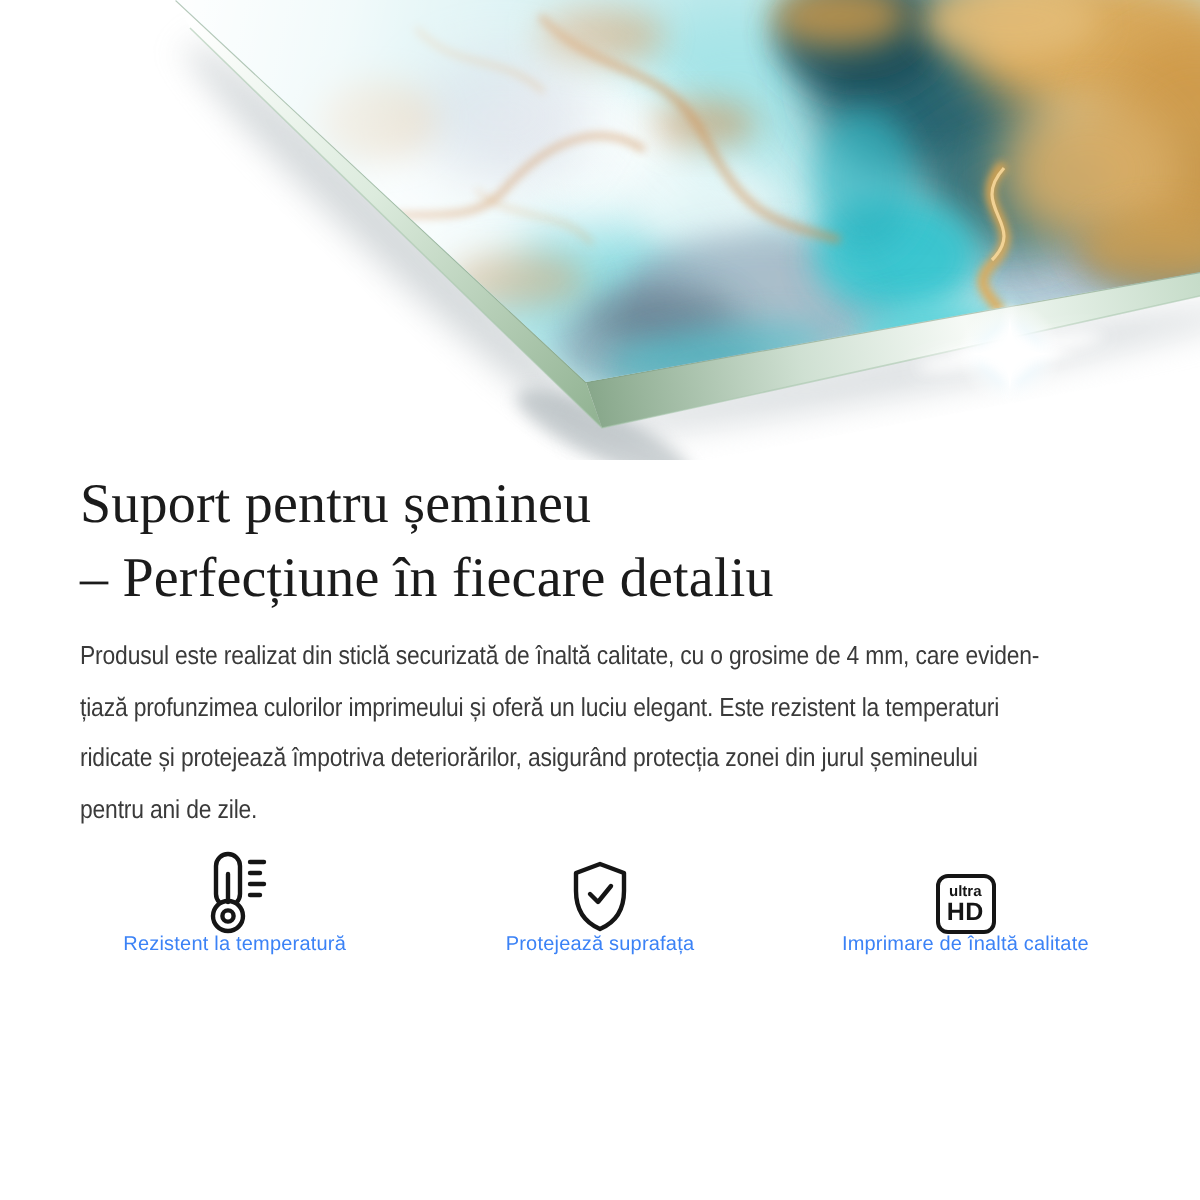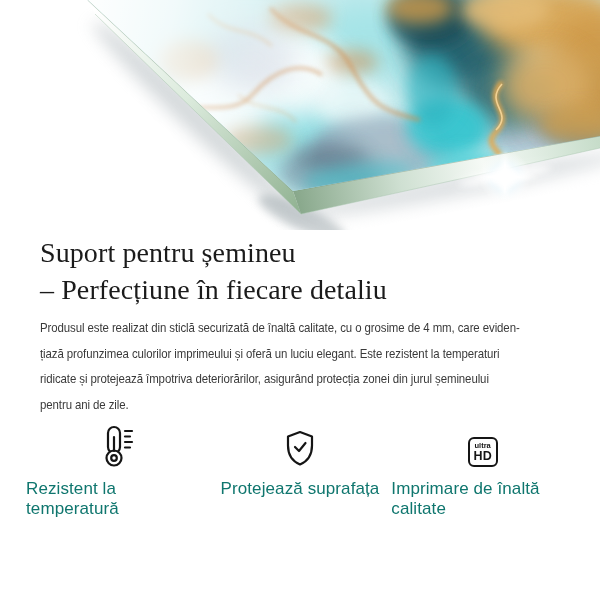--- a/index.html
+++ b/index.html
@@ -10,21 +10,21 @@
   .title{margin:4px 0 0 40px;font-family:"Liberation Serif","DejaVu Serif",serif;
          font-weight:400;font-size:28px;line-height:37px;color:#1b1b1b;letter-spacing:.1px;}
   .title .tline{display:block;}
   .desc{margin:7px 0 0 40px;width:636px;transform:scaleX(0.88);transform-origin:0 0;
         font-size:13px;line-height:25.5px;color:#3a3a3a;letter-spacing:-0.1px;
         white-space:pre-line;}
   .features{display:grid;grid-template-columns:1fr 1fr 1fr;row-gap:14px;
             padding:0 26px;margin-top:4px;}
   .feature{display:flex;flex-direction:column;align-items:center;}
   .icon-box{height:46px;display:flex;align-items:flex-end;justify-content:center;}
-  .f-label{margin-top:12px;font-size:17px;color:#0f766e;letter-spacing:.1px;}
+  .f-label{margin-top:0;font-size:10px;color:#3b82f6;letter-spacing:.1px;}
   .uhd-box{width:30px;height:30px;border:2.4px solid #151515;border-radius:6px;
            display:flex;flex-direction:column;align-items:center;justify-content:center;
            box-sizing:border-box;}
   .uhd-top{font-size:7.5px;font-weight:700;line-height:8px;color:#151515;}
   .uhd-bottom{font-size:12.5px;font-weight:700;line-height:13px;color:#151515;letter-spacing:.2px;}
   .ic{stroke:#151515;fill:none;stroke-width:2.2;stroke-linecap:round;stroke-linejoin:round;}
 </style>
 </head>
 <body>
 

